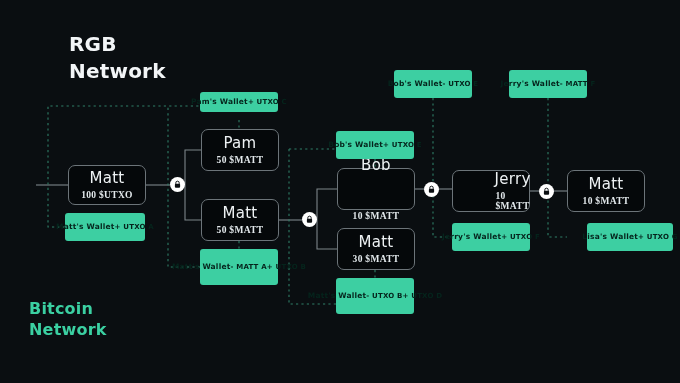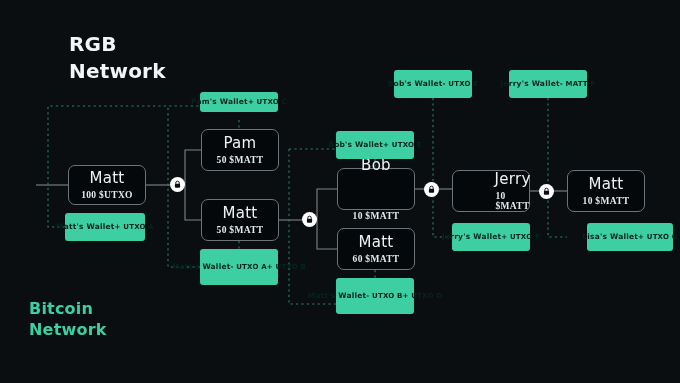--- a/index.html
+++ b/index.html
@@ -142,21 +142,21 @@
       <div class="node" style="left: 201px; top: 199px; width: 78px; height: 42px;">
         <div class="node-name">Matt</div>
         <div class="node-amt">50 $MATT</div>
       </div>
       <div class="node" style="left: 337px; top: 168px; width: 78px; height: 42px; gap: 33px;">
         <div class="node-name">Bob</div>
         <div class="node-amt">10 $MATT</div>
       </div>
       <div class="node" style="left: 337px; top: 228px; width: 78px; height: 42px;">
         <div class="node-name">Matt</div>
-        <div class="node-amt">60 $MATT</div>
+        <div class="node-amt">30 $MATT</div>
       </div>
       <div class="node" style="left: 452px; top: 170px; width: 78px; height: 42px; padding-left: 43px;">
         <div class="node-name">Jerry</div>
         <div class="node-amt">10 $MATT</div>
       </div>
       <div class="node" style="left: 567px; top: 170px; width: 78px; height: 42px;">
         <div class="node-name">Matt</div>
         <div class="node-amt">10 $MATT</div>
       </div>
     </div>
@@ -164,21 +164,21 @@
       <div class="wallet" style="left: 65px; top: 213px; width: 80px; height: 28px;">
         <div class="wallet-title">Matt's Wallet</div>
         <div class="wallet-line">+ UTXO A</div>
       </div>
       <div class="wallet" style="left: 200px; top: 92px; width: 78px; height: 20px;">
         <div class="wallet-title">Pam's Wallet</div>
         <div class="wallet-line">+ UTXO C</div>
       </div>
       <div class="wallet" style="left: 200px; top: 249px; width: 78px; height: 36px;">
         <div class="wallet-title">Matt's Wallet</div>
-        <div class="wallet-line">- UTXO A</div>
+        <div class="wallet-line">- MATT A</div>
         <div class="wallet-line">+ UTXO B</div>
       </div>
       <div class="wallet" style="left: 336px; top: 131px; width: 78px; height: 28px;">
         <div class="wallet-title">Bob's Wallet</div>
         <div class="wallet-line">+ UTXO E</div>
       </div>
       <div class="wallet" style="left: 336px; top: 278px; width: 78px; height: 36px;">
         <div class="wallet-title">Matt's Wallet</div>
         <div class="wallet-line">- UTXO B</div>
         <div class="wallet-line">+ UTXO D</div>

